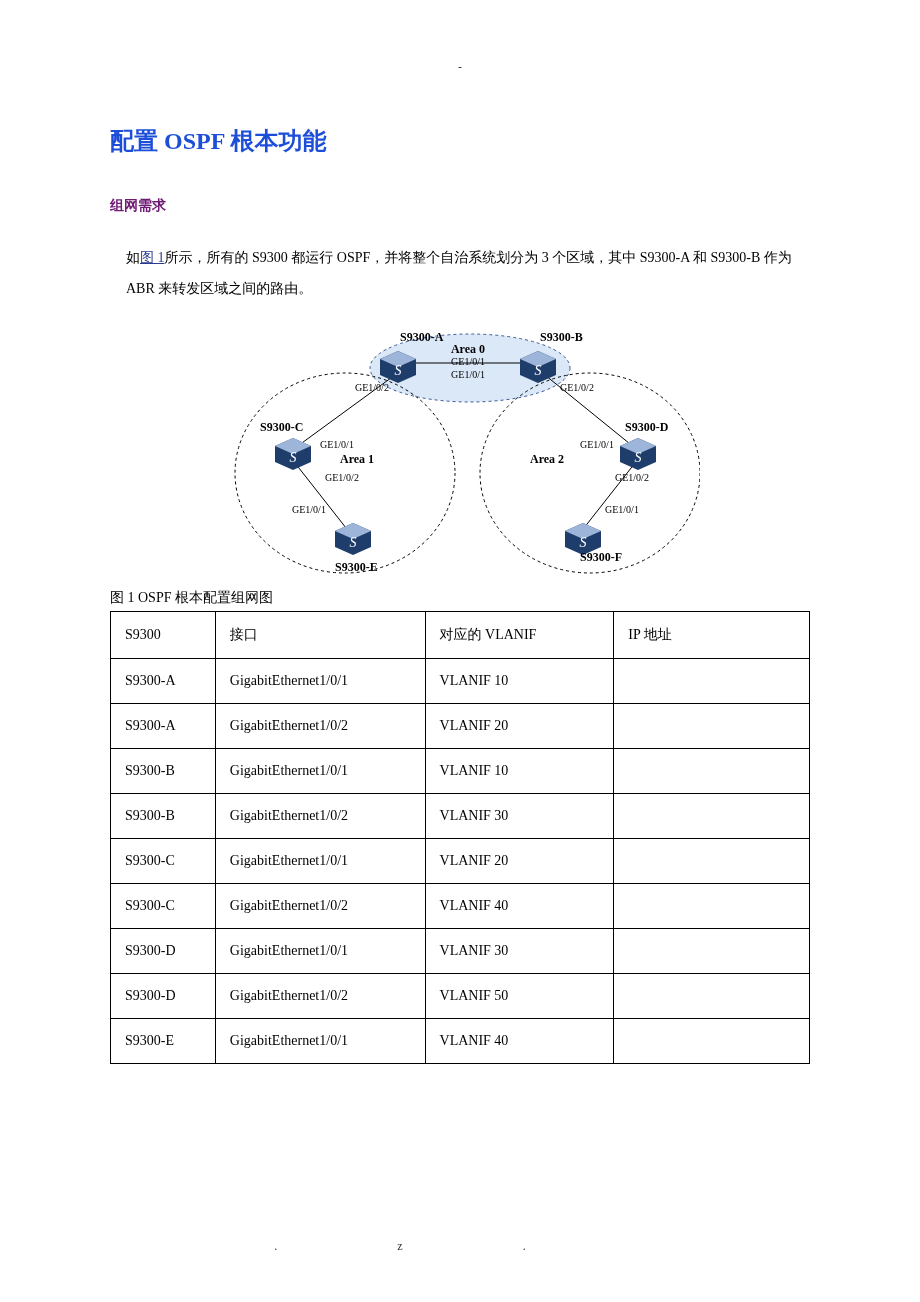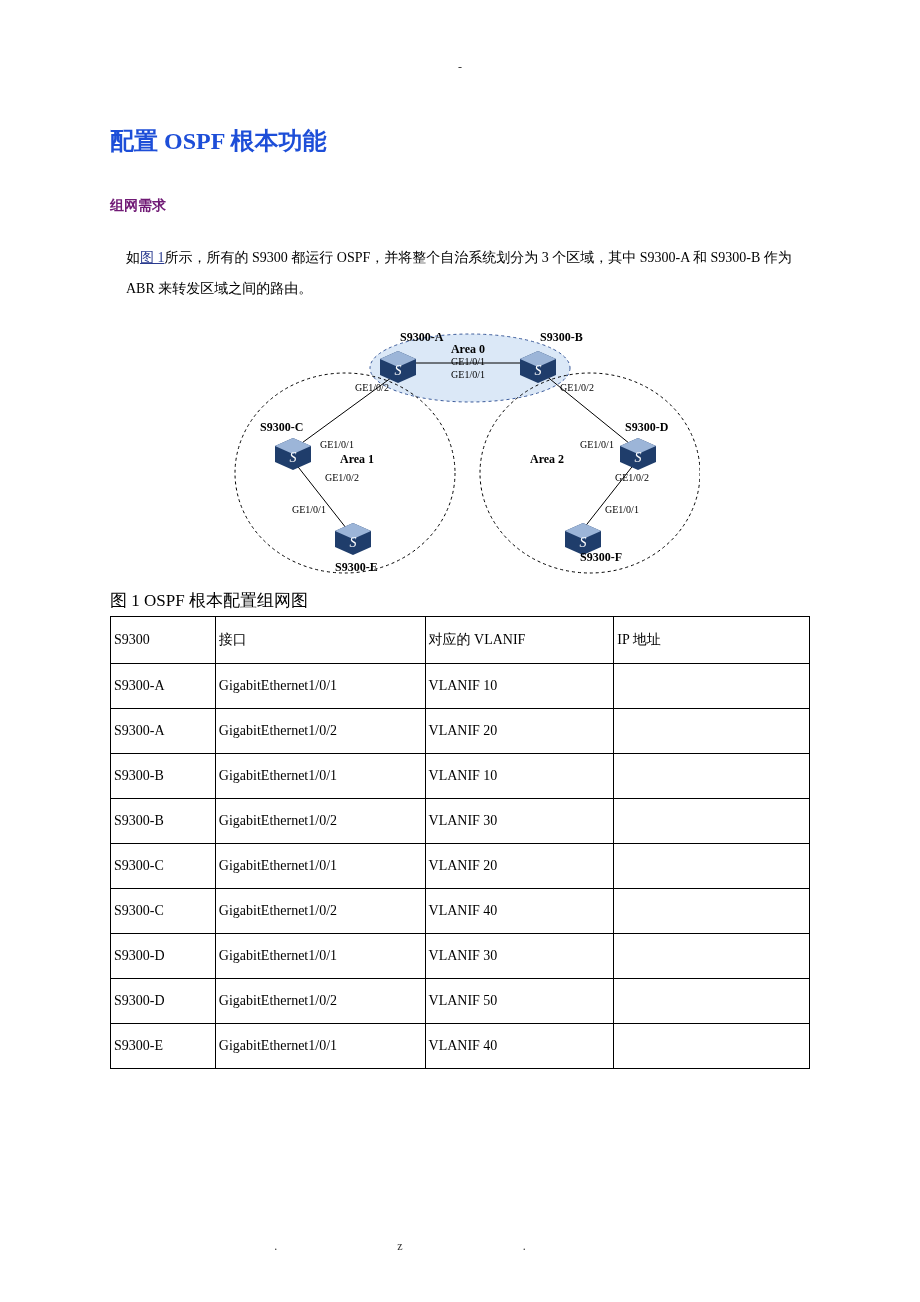--- a/index.html
+++ b/index.html
@@ -3,23 +3,23 @@
 <meta charset="utf-8">
 <style>
 body{margin:0;background:#fff;font-family:"SimSun","宋体",serif;color:#000}
 .page{width:920px;min-height:1302px;margin:0 auto;padding:60px 110px 40px;box-sizing:border-box;position:relative}
 .top-dash{text-align:center;font-size:12px;color:#333;margin-bottom:50px}
 h1{font-family:"SimSun",serif;font-size:24px;font-weight:bold;color:#1d4ed8;margin:0 0 40px}
 h2{font-family:"SimHei","黑体",sans-serif;font-size:14px;font-weight:bold;color:#701a75;margin:0 0 28px}
 p{font-size:14px;line-height:2.2;margin:0 16px 10px}
 .link{color:#2a3b8f;text-decoration:underline}
 .diagram{display:block;margin:18px auto 6px}
-.caption{font-size:17px;margin:4px 0 4px}
+.caption{font-size:14px;margin:4px 0 4px}
 table{border-collapse:collapse;width:100%;font-size:14px}
-th,td{border:1px solid #000;padding:14px 3px;text-align:left;vertical-align:middle;font-weight:normal}
+th,td{border:1px solid #000;padding:14px 14px;text-align:left;vertical-align:middle;font-weight:normal}
 .foot{position:absolute;bottom:48px;left:0;width:100%;text-align:center;font-size:12px;color:#333;letter-spacing:120px}
 </style>
 </head>
 <body>
 
 <div class="page">
  <div class="top-dash">-</div>
  <h1>配置 OSPF 根本功能</h1>
  <h2>组网需求</h2>
 

